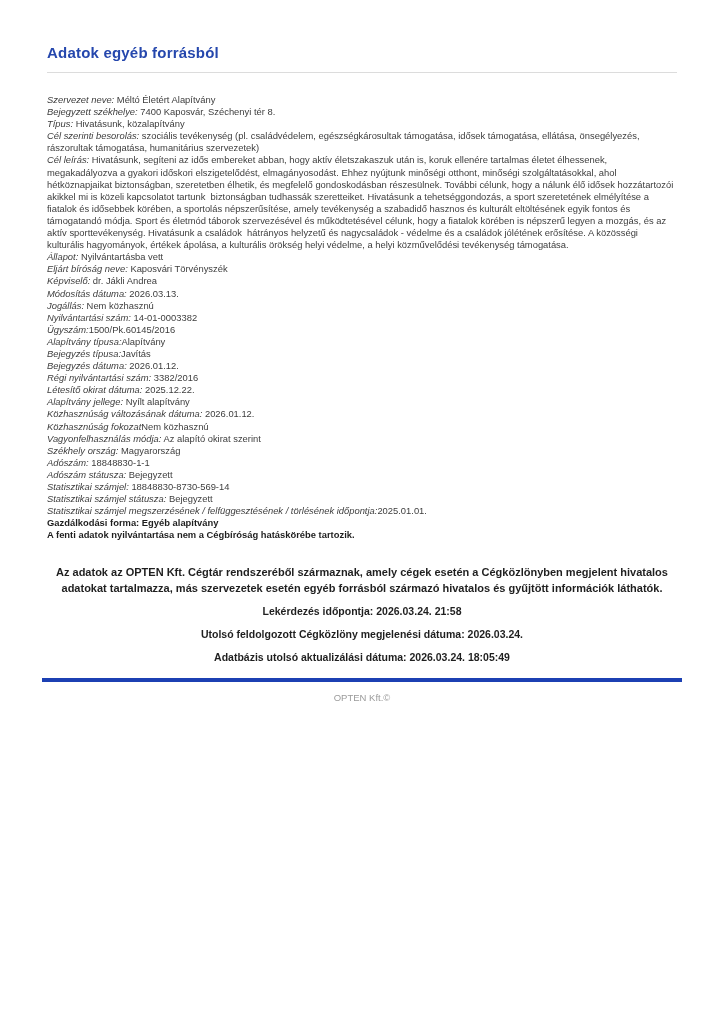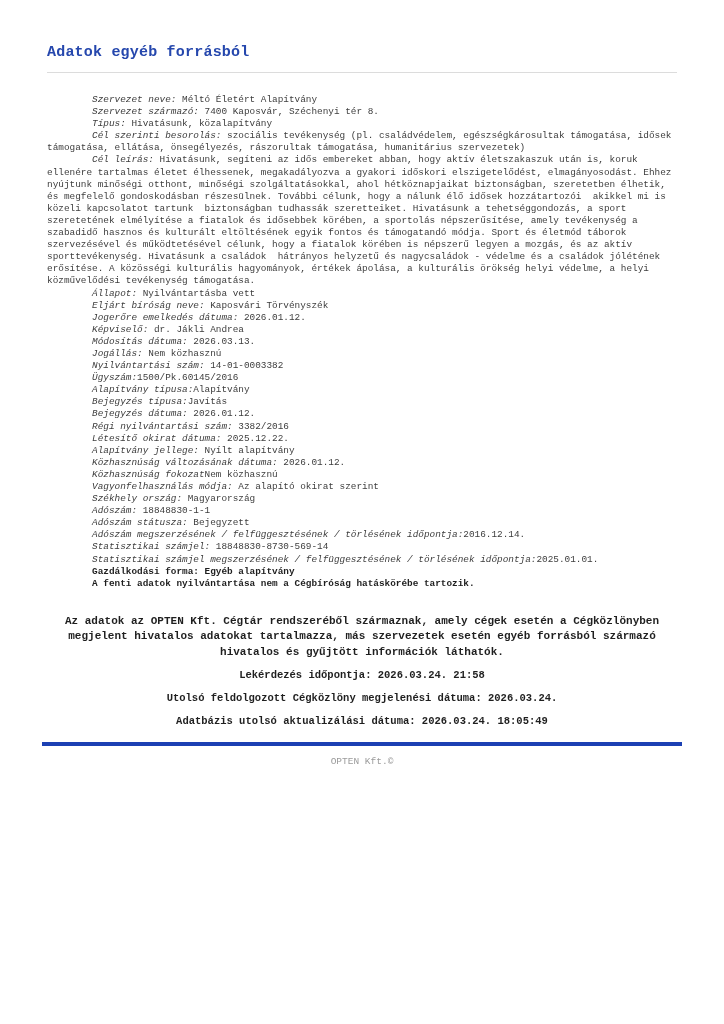--- a/index.html
+++ b/index.html
@@ -1,31 +1,31 @@
 <!DOCTYPE html>
 <html><head>
 <meta charset="utf-8">
 <style>
   html,body { margin:0; padding:0; background:#ffffff; }
   .page {
     width:724px; height:876px; background:#ffffff; position:relative;
-    font-family:Liberation Mono, monospace; color:#3d3d3d; overflow:hidden;
+    font-family:Liberation Sans, sans-serif; color:#3d3d3d; overflow:hidden;
     box-sizing:border-box;
   }
   .content { padding:44px 47px 0 47px; }
   .title {
     margin:0 0 11px 0; font-size:15px; font-weight:700; color:#2547ad;
     letter-spacing:0.2px;
   }
   .title-divider {
     border:none; border-top:1px solid #dcdcdc; margin:0 0 21px 0;
   }
   .fields { font-size:9.4px; line-height:12.1px; }
   .field { margin:0; white-space:pre-wrap; }
-  .field .label { font-style:italic;margin-left:45px; }
+  .field .label { font-style:italic; }
   .field.bold { font-weight:700; color:#1e1e1e; }
   .field.bold .label { font-style:normal; }
   .disclaimer {
     margin:24px 0 0 0; text-align:center; font-weight:700; color:#1f1f1f;
     font-size:11px; line-height:15.5px;
   }
   .meta {
     margin:7px 0 0 0; text-align:center; font-weight:700; color:#1f1f1f;
     font-size:10.5px; line-height:15px;
   }
@@ -43,33 +43,32 @@
 <div class="page">
   <div class="content">
 
     <h1 class="title" style="color: rgb(37, 71, 173);">Adatok egyéb forrásból</h1>
     <hr class="title-divider">
 
     <div class="fields">
 
         <p class="field"><span class="label">Szervezet neve:</span><span class="value"> Méltó Életért Alapítvány</span></p>
 
-        <p class="field"><span class="label">Szervezet származó:</span><span class="value"> 7400 Kaposvár, Széchenyi tér 8.</span></p>
+        <p class="field"><span class="label">Bejegyzett székhelye:</span><span class="value"> 7400 Kaposvár, Széchenyi tér 8.</span></p>
 
         <p class="field"><span class="label">Típus:</span><span class="value"> Hivatásunk, közalapítvány</span></p>
 
         <p class="field"><span class="label">Cél szerinti besorolás:</span><span class="value"> szociális tevékenység (pl. családvédelem, egészségkárosultak támogatása, idősek támogatása, ellátása, önsegélyezés, rászorultak támogatása, humanitárius szervezetek)</span></p>
 
         <p class="field"><span class="label">Cél leírás:</span><span class="value"> Hivatásunk, segíteni az idős embereket abban, hogy aktív életszakaszuk után is, koruk ellenére tartalmas életet élhessenek, megakadályozva a gyakori időskori elszigetelődést, elmagányosodást. Ehhez nyújtunk minőségi otthont, minőségi szolgáltatásokkal, ahol hétköznapjaikat biztonságban, szeretetben élhetik, és megfelelő gondoskodásban részesülnek. További célunk, hogy a nálunk élő idősek hozzátartozói  akikkel mi is közeli kapcsolatot tartunk  biztonságban tudhassák szeretteiket. Hivatásunk a tehetséggondozás, a sport szeretetének elmélyítése a fiatalok és idősebbek körében, a sportolás népszerűsítése, amely tevékenység a szabadidő hasznos és kulturált eltöltésének egyik fontos és támogatandó módja. Sport és életmód táborok szervezésével és működtetésével célunk, hogy a fiatalok körében is népszerű legyen a mozgás, és az aktív sporttevékenység. Hivatásunk a családok  hátrányos helyzetű és nagycsaládok - védelme és a családok jólétének erősítése. A közösségi kulturális hagyományok, értékek ápolása, a kulturális örökség helyi védelme, a helyi közművelődési tevékenység támogatása.</span></p>
 
         <p class="field"><span class="label">Állapot:</span><span class="value"> Nyilvántartásba vett</span></p>
 
         <p class="field"><span class="label">Eljárt bíróság neve:</span><span class="value"> Kaposvári Törvényszék</span></p>
 
-        <p class="field"><span class="label">Jogerőre emelkedés dátuma:</span><span class="value"> 2026.01.12.</span></p>
 
         <p class="field"><span class="label">Képviselő:</span><span class="value"> dr. Jákli Andrea</span></p>
 
         <p class="field"><span class="label">Módosítás dátuma:</span><span class="value"> 2026.03.13.</span></p>
 
         <p class="field"><span class="label">Jogállás:</span><span class="value"> Nem közhasznú</span></p>
 
         <p class="field"><span class="label">Nyilvántartási szám:</span><span class="value"> 14-01-0003382</span></p>
 
         <p class="field"><span class="label">Ügyszám:</span><span class="value">1500/Pk.60145/2016</span></p>
@@ -91,24 +90,24 @@
         <p class="field"><span class="label">Közhasznúság fokozat</span><span class="value">Nem közhasznú</span></p>
 
         <p class="field"><span class="label">Vagyonfelhasználás módja:</span><span class="value"> Az alapító okirat szerint</span></p>
 
         <p class="field"><span class="label">Székhely ország:</span><span class="value"> Magyarország</span></p>
 
         <p class="field"><span class="label">Adószám:</span><span class="value"> 18848830-1-1</span></p>
 
         <p class="field"><span class="label">Adószám státusza:</span><span class="value"> Bejegyzett</span></p>
 
-        <p class="field"><span class="label">Adószám megszerzésének / felfüggesztésének / törlésének időpontja:</span><span class="value">2016.12.14.</span></p>
 
         <p class="field"><span class="label">Statisztikai számjel:</span><span class="value"> 18848830-8730-569-14</span></p>
 
+        <p class="field"><span class="label">Statisztikai számjel státusza:</span><span class="value"> Bejegyzett</span></p>
 
         <p class="field"><span class="label">Statisztikai számjel megszerzésének / felfüggesztésének / törlésének időpontja:</span><span class="value">2025.01.01.</span></p>
 
         <p class="field bold"><span class="label">Gazdálkodási forma:</span><span class="value"> Egyéb alapítvány</span></p>
 
         <p class="field bold"><span class="label">A fenti adatok nyilvántartása nem a Cégbíróság hatáskörébe tartozik.</span><span class="value"></span></p>
 
     </div>
 
     <p class="disclaimer">Az adatok az OPTEN Kft. Cégtár rendszeréből származnak, amely cégek esetén a Cégközlönyben megjelent hivatalos adatokat tartalmazza, más szervezetek esetén egyéb forrásból származó hivatalos és gyűjtött információk láthatók.</p>

